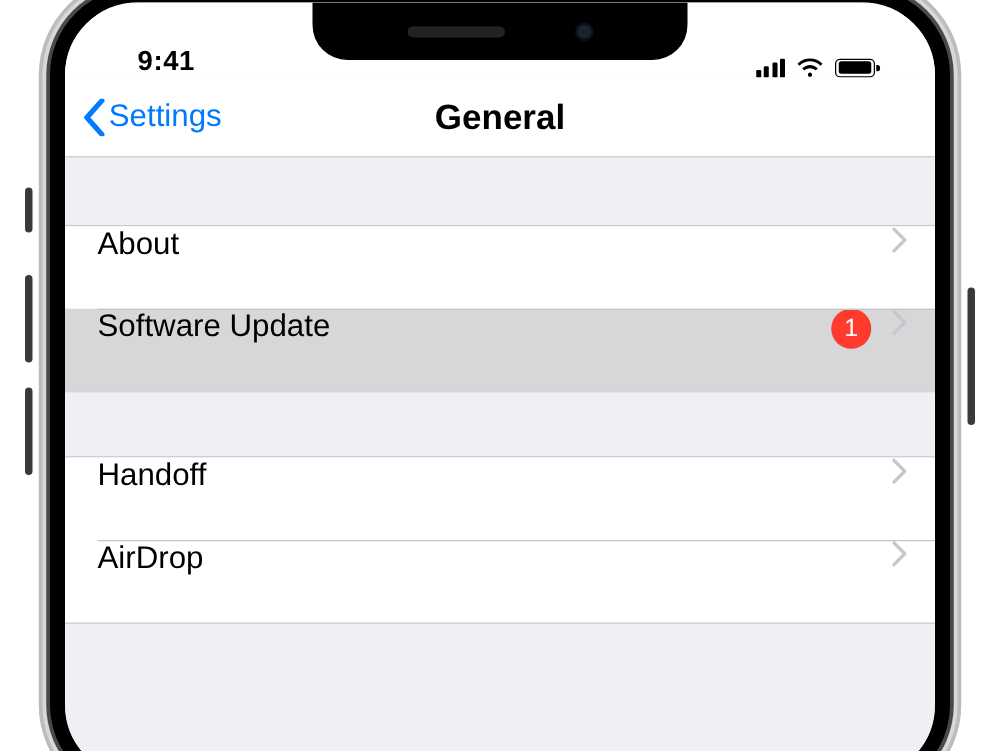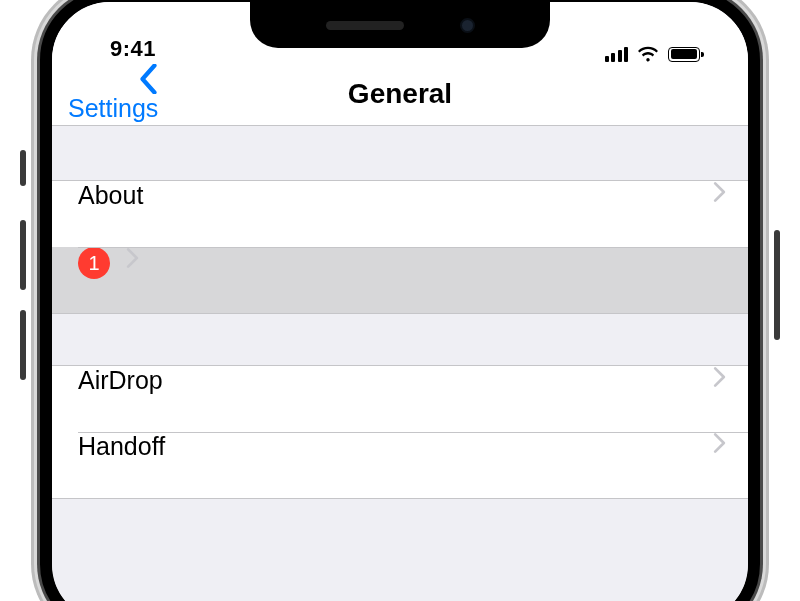--- a/index.html
+++ b/index.html
@@ -141,26 +141,25 @@
   .navbar {
     background: #fff;
     height: 64px;
     display: flex;
     align-items: center;
     border-bottom: 1px solid #c5c5c8;
     position: relative;
   }
   .back {
     display: flex;
-    align-items: flex-end;
+    align-items: flex-start;
     color: #007aff;
     font-size: 25px;
     padding-left: 14px;
     cursor: pointer;
-    flex-direction: column;
   }
   .back svg { width: 19px; height: 30px; }
   .back-label { margin-left: 2px; }
   .title {
     position: absolute;
     left: 0; right: 0;
     text-align: center;
     font-size: 28px;
     font-weight: 600;
     color: #000;
@@ -261,45 +260,46 @@
       <div class="list">
         <div class="row">
           <div class="row-label">About</div>
           <div class="chevron">
             <svg viewBox="0 0 12 20">
                 <polyline points="2,2 10,10 2,18" fill="none" stroke="#c7c7cc" stroke-width="2.5" stroke-linecap="round" stroke-linejoin="round"></polyline>
               </svg>
           </div>
         </div>
         <div class="row selected">
+          <div class="row-label">Software Update</div>
           <div class="badge">1</div>
           <div class="chevron">
             <svg viewBox="0 0 12 20">
                 <polyline points="2,2 10,10 2,18" fill="none" stroke="#c7c7cc" stroke-width="2.5" stroke-linecap="round" stroke-linejoin="round"></polyline>
               </svg>
           </div>
         </div>
       </div>
 
       <div class="spacer short"></div>
 
       <div class="list">
+        <div class="row">
+          <div class="row-label">Handoff</div>
+          <div class="chevron">
+            <svg viewBox="0 0 12 20">
+                <polyline points="2,2 10,10 2,18" fill="none" stroke="#c7c7cc" stroke-width="2.5" stroke-linecap="round" stroke-linejoin="round"></polyline>
+              </svg>
+          </div>
+        </div>
         <div class="row">
           <div class="row-label">AirDrop</div>
           <div class="chevron">
             <svg viewBox="0 0 12 20">
                 <polyline points="2,2 10,10 2,18" fill="none" stroke="#c7c7cc" stroke-width="2.5" stroke-linecap="round" stroke-linejoin="round"></polyline>
               </svg>
           </div>
         </div>
-        <div class="row">
-          <div class="row-label">Handoff</div>
-          <div class="chevron">
-            <svg viewBox="0 0 12 20">
-                <polyline points="2,2 10,10 2,18" fill="none" stroke="#c7c7cc" stroke-width="2.5" stroke-linecap="round" stroke-linejoin="round"></polyline>
-              </svg>
-          </div>
-        </div>
       </div>
 
     </div>
   </div>
 </div>
 
 </body></html>

